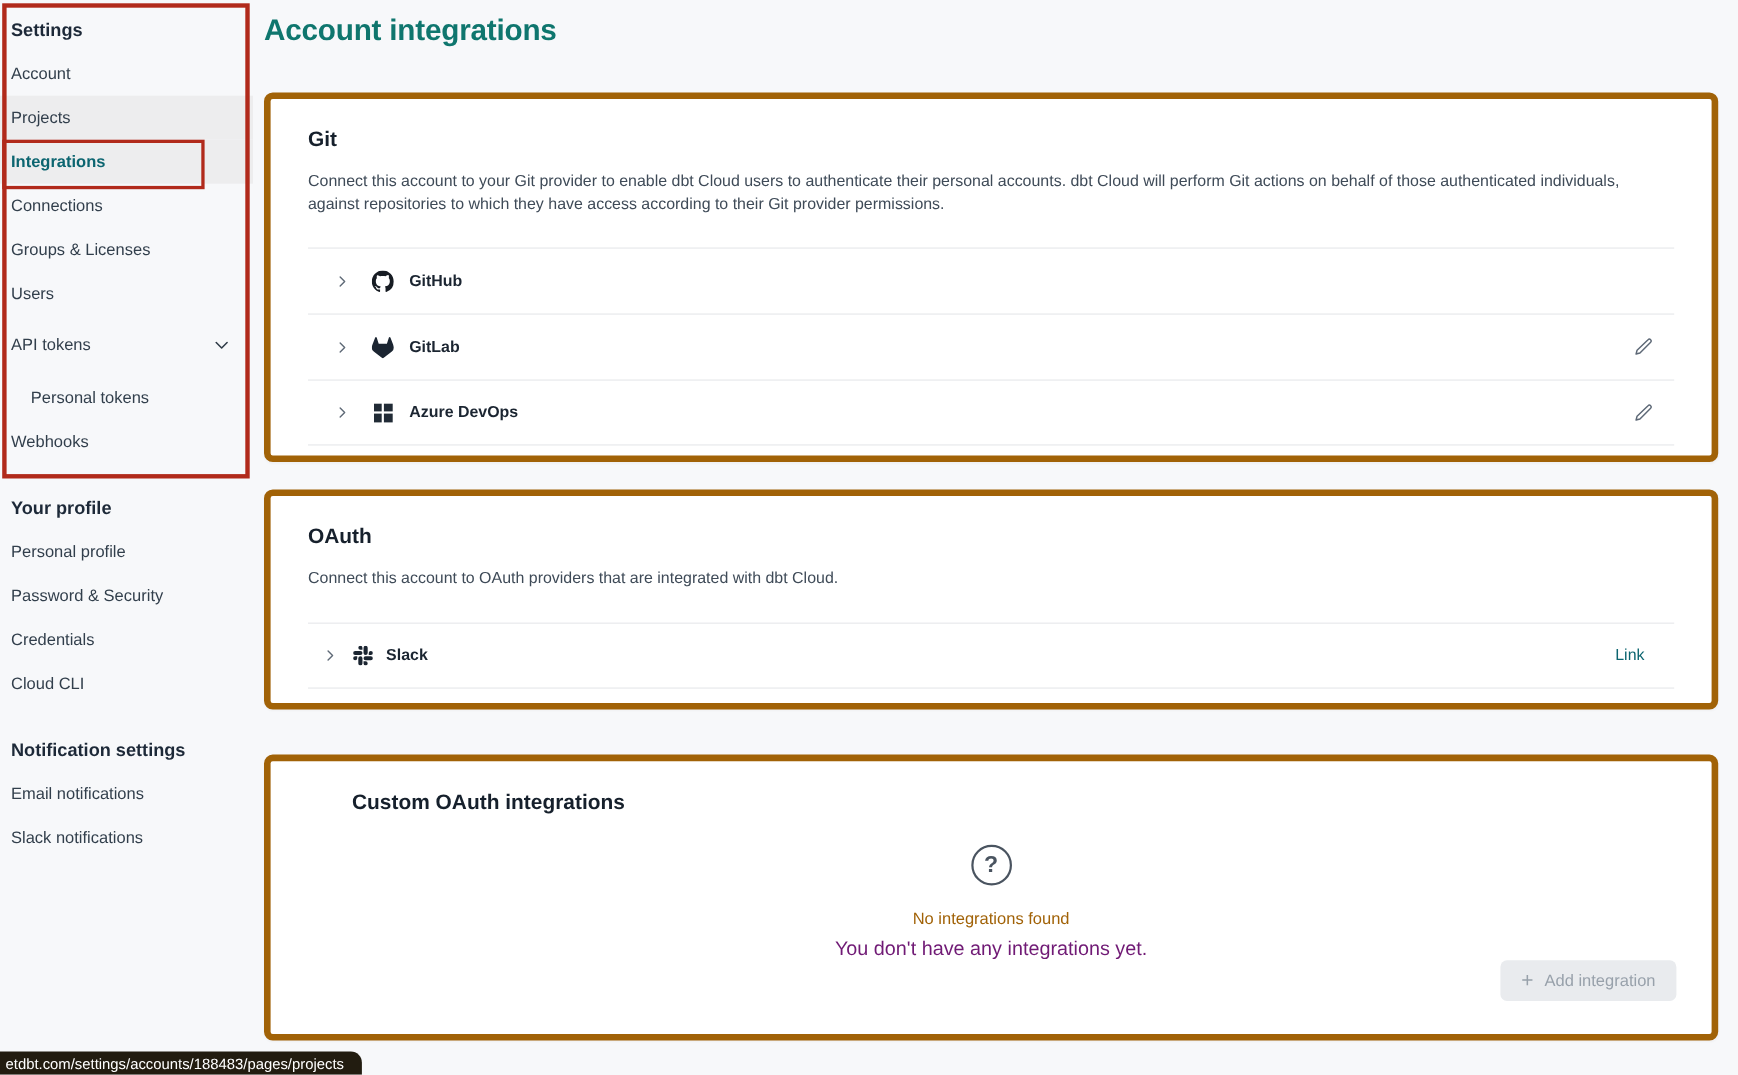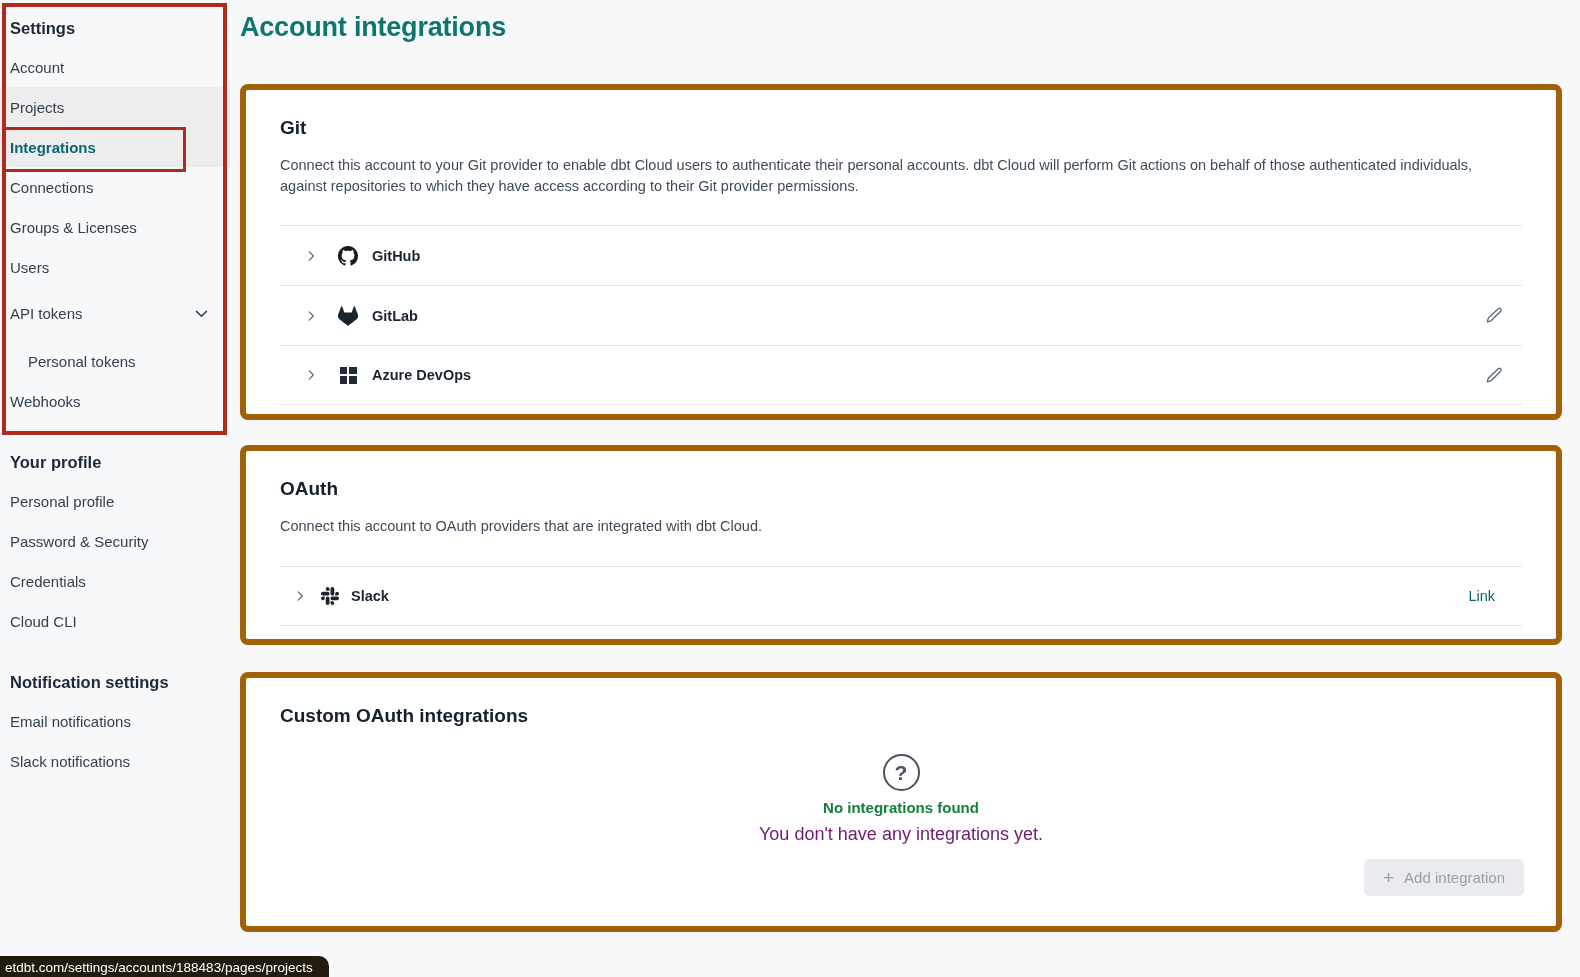--- a/index.html
+++ b/index.html
@@ -26,21 +26,21 @@
   .anno-inner { left:2px; top:127px; width:184px; height:45px; border-width:3px; }
 
   
   .page-title { position:absolute; left:240px; top:12px; font-size:27px; font-weight:700;
                 color:#0f766e; letter-spacing:-0.2px; }
 
   .card { position:absolute; background:#ffffff; border:6px solid #a16207; border-radius:8px;
           box-shadow:0 1px 2px rgba(20,30,40,0.03); }
   .card-git    { left:240px; top:84px;  width:1322px; height:336px; }
   .card-oauth  { left:240px; top:445px; width:1322px; height:200px; }
-  .card-custom { left:240px; top:672px; width:1322px; height:260px; }
+  .card-custom { left:240px; top:686px; width:1322px; height:260px;padding-left:40px; }
 
   .section-title { font-size:19px; font-weight:700; color:#16202c; margin:27px 34px 9px; }
   .section-desc { font-size:14.5px; line-height:1.42; color:#3f4b58; margin:16px 34px; max-width:1252px; }
 
   .provider-list { margin:29px 34px 0; }
   .provider-row { display:flex; align-items:center; height:60px; border-top:1px solid #e5e7ea;
                   padding-left:24px; }
   .provider-row:last-child { border-bottom:1px solid #e5e7ea; }
   .prov-chevron { width:14px; height:14px; flex:0 0 14px; color:#5f6a77; cursor:pointer; }
   .prov-icon { margin-left:20px; width:20px; height:20px; display:flex; align-items:center; justify-content:center; }
@@ -52,21 +52,21 @@
 
   .azure-grid { width:17px; height:17px; display:grid; grid-template-columns:1fr 1fr;
                 grid-template-rows:1fr 1fr; gap:1.5px; }
   .azure-grid span { background:#212b36; }
 
   
   .empty-state { position:absolute; left:0; right:0; top:76px; text-align:center; }
   .q-icon { width:37px; height:37px; border:2.6px solid #4a5460; border-radius:50%;
             display:inline-flex; align-items:center; justify-content:center;
             font-size:21px; font-weight:700; color:#4a5460; }
-  .empty-title { margin-top:8px; font-size:15px; font-weight:700; color:#15803d; }
+  .empty-title { margin-top:22px; font-size:15px; font-weight:400; color:#a16207; }
   .empty-sub { margin-top:8px; font-size:18px; color:#701a75; }
   .add-btn { position:absolute; right:32px; bottom:30px; height:37px; padding:0 19px;
              display:flex; align-items:center; gap:10px; background:#e9ebee; border:none;
              border-radius:6px; font-family:inherit; font-size:15px; color:#98a1ab; cursor:default; }
   .add-btn .plus { font-size:19px; line-height:1; font-weight:400; }
 
   
   .status-pill { position:absolute; left:0; bottom:0; height:21px; background:#221c10;
                  color:#ffffff; font-size:13.5px; line-height:23px; padding:0 16px 0 5px;
                  border-radius:0 10px 0 0; white-space:nowrap; }

